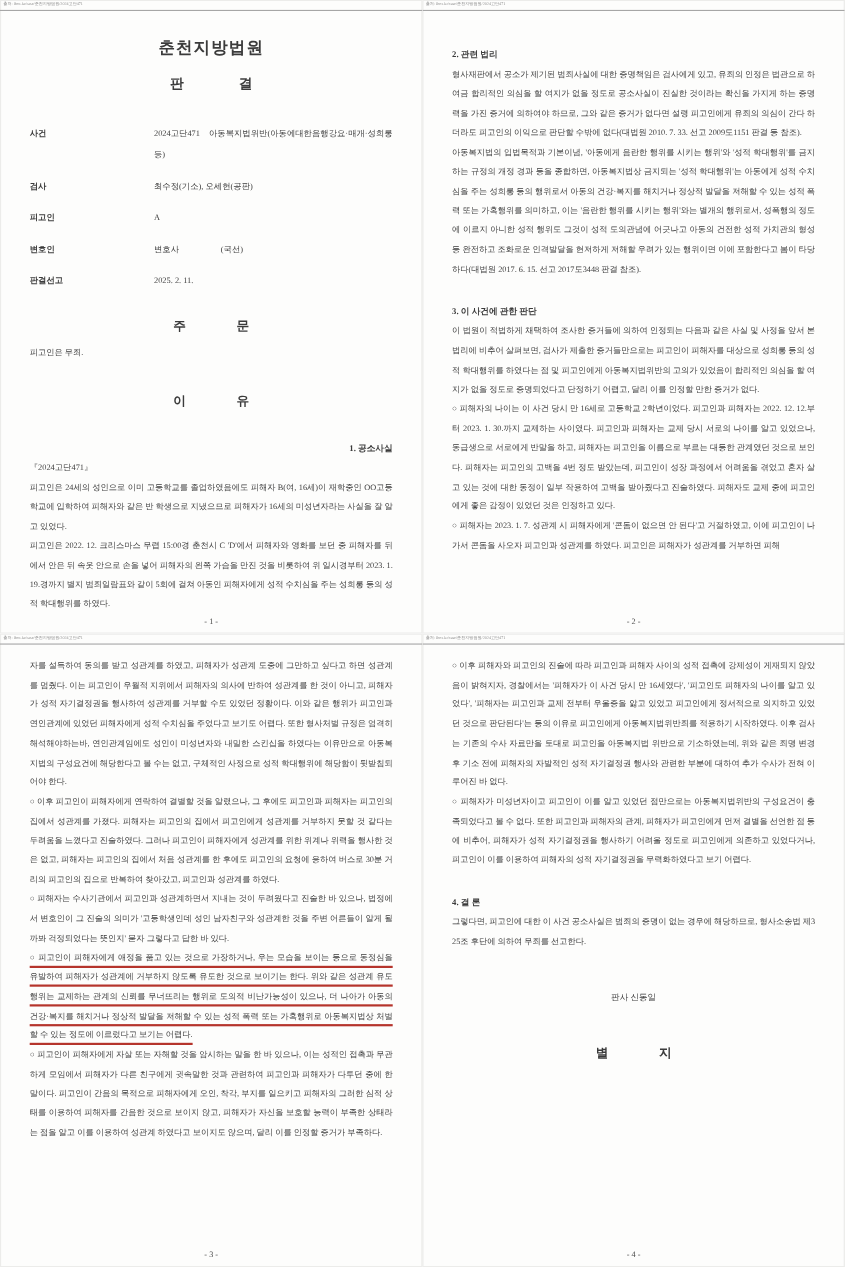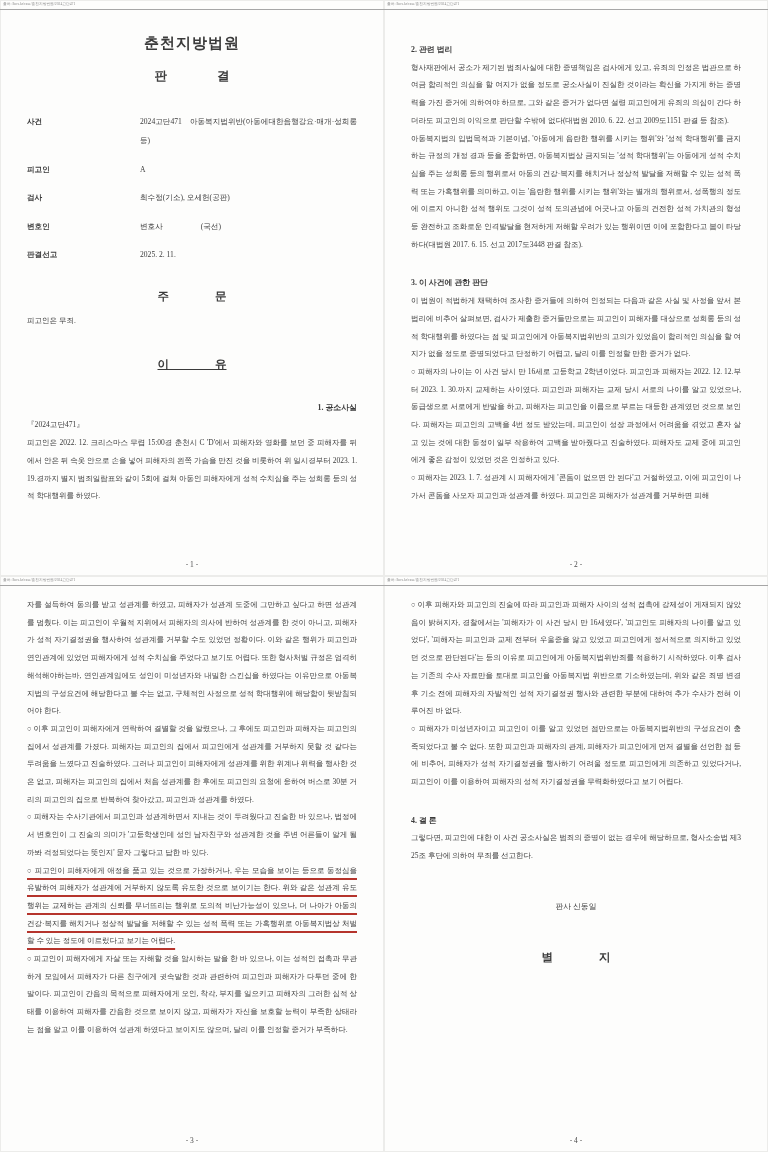--- a/index.html
+++ b/index.html
@@ -31,21 +31,21 @@
   }
   .content { position: relative; padding: 20px 27px 0 27px; }
   .court-title { text-align: center; font-weight: bold; font-size: 15px; letter-spacing: 1px; margin-top: 14px; }
   .doc-type   { text-align: center; font-weight: bold; font-size: 12.5px; white-space: pre; margin-top: 15px; }
   .fields { margin-top: 27px; }
   .field-row { display: flex; font-size: 7.6px; line-height: 19px; margin-bottom: 9.5px; }
   .field-label { width: 113px; flex-shrink: 0; font-weight: bold; }
   .field-value { flex: 1; white-space: pre-wrap; text-align: justify; word-break: break-all; }
   .section-title { text-align: center; font-weight: bold; font-size: 11.5px; white-space: pre; }
   .mt-jumun { margin-top: 25px; }
-  .mt-iyu   { margin-top: 27px; text-decoration: underline; }
+  .mt-iyu   { margin-top: 27px; }
   .body-text {
     font-size: 7.5px; line-height: 17.7px;
     text-align: justify; word-break: break-all;
     color: #3b3b3b;
   }
   .jumun-line { margin-top: 8px; }
   .sec-heading { font-weight: bold; font-size: 7.9px; line-height: 17.7px; margin-top: 21px; }
   .case-ref { font-size: 7.6px; line-height: 17.7px; }
   .first-gap { margin-top: 27px; text-align: right; }
   .u-red {
@@ -71,52 +71,53 @@
     <div class="top-rule"></div>
     <div class="content">
       <div class="court-title">춘천지방법원</div>
       <div class="doc-type">판    결</div>
       <div class="fields">
         <div class="field-row">
           <span class="field-label">사건</span>
           <span class="field-value">2024고단471 아동복지법위반(아동에대한음행강요·매개·성희롱 등)</span>
         </div>
         <div class="field-row">
+          <span class="field-label">검사</span>
+          <span class="field-value">최수정(기소), 오세헌(공판)</span>
+        </div>
+        <div class="field-row">
           <span class="field-label">피고인</span>
           <span class="field-value">A</span>
-        </div>
-        <div class="field-row">
-          <span class="field-label">검사</span>
-          <span class="field-value">최수정(기소), 오세헌(공판)</span>
         </div>
         <div class="field-row">
           <span class="field-label">변호인</span>
           <span class="field-value">변호사     (국선)</span>
         </div>
         <div class="field-row">
           <span class="field-label">판결선고</span>
           <span class="field-value">2025. 2. 11.</span>
         </div>
       </div>
       <div class="section-title mt-jumun">주    문</div>
       <div class="body-text jumun-line">피고인은 무죄.</div>
       <div class="section-title mt-iyu">이    유</div>
       <div class="sec-heading first-gap">1. 공소사실</div>
       <div class="case-ref">『2024고단471』</div>
+      <div class="body-text">피고인은 24세의 성인으로 이미 고등학교를 졸업하였음에도 피해자 B(여, 16세)이 재학중인 OO고등학교에 입학하여 피해자와 같은 반 학생으로 지냈으므로 피해자가 16세의 미성년자라는 사실을 잘 알고 있었다.</div>
       <div class="body-text">피고인은 2022. 12. 크리스마스 무렵 15:00경 춘천시 C 'D'에서 피해자와 영화를 보던 중 피해자를 뒤에서 안은 뒤 속옷 안으로 손을 넣어 피해자의 왼쪽 가슴을 만진 것을 비롯하여 위 일시경부터 2023. 1. 19.경까지 별지 범죄일람표와 같이 5회에 걸쳐 아동인 피해자에게 성적 수치심을 주는 성희롱 등의 성적 학대행위를 하였다.</div>
     </div>
     <div class="pageno">- 1 -</div>
   </div>
 
   <div class="page">
     <div class="src-line">출처: lbox.kr/case/춘천지방법원/2024고단471</div>
     <div class="top-rule"></div>
     <div class="content">
       <div class="sec-heading">2. 관련 법리</div>
-      <div class="body-text">형사재판에서 공소가 제기된 범죄사실에 대한 증명책임은 검사에게 있고, 유죄의 인정은 법관으로 하여금 합리적인 의심을 할 여지가 없을 정도로 공소사실이 진실한 것이라는 확신을 가지게 하는 증명력을 가진 증거에 의하여야 하므로, 그와 같은 증거가 없다면 설령 피고인에게 유죄의 의심이 간다 하더라도 피고인의 이익으로 판단할 수밖에 없다(대법원 2010. 6. 22. 선고 2009도1151 판결 등 참조).</div>
+      <div class="body-text">형사재판에서 공소가 제기된 범죄사실에 대한 증명책임은 검사에게 있고, 유죄의 인정은 법관으로 하여금 합리적인 의심을 할 여지가 없을 정도로 공소사실이 진실한 것이라는 확신을 가지게 하는 증명력을 가진 증거에 의하여야 하므로, 그와 같은 증거가 없다면 설령 피고인에게 유죄의 의심이 간다 하더라도 피고인의 이익으로 판단할 수밖에 없다(대법원 2010. 7. 33. 선고 2009도1151 판결 등 참조).</div>
       <div class="body-text">아동복지법의 입법목적과 기본이념, '아동에게 음란한 행위를 시키는 행위'와 '성적 학대행위'를 금지하는 규정의 개정 경과 등을 종합하면, 아동복지법상 금지되는 '성적 학대행위'는 아동에게 성적 수치심을 주는 성희롱 등의 행위로서 아동의 건강·복지를 해치거나 정상적 발달을 저해할 수 있는 성적 폭력 또는 가혹행위를 의미하고, 이는 '음란한 행위를 시키는 행위'와는 별개의 행위로서, 성폭행의 정도에 이르지 아니한 성적 행위도 그것이 성적 도의관념에 어긋나고 아동의 건전한 성적 가치관의 형성 등 완전하고 조화로운 인격발달을 현저하게 저해할 우려가 있는 행위이면 이에 포함한다고 봄이 타당하다(대법원 2017. 6. 15. 선고 2017도3448 판결 참조).</div>
       <div class="sec-heading">3. 이 사건에 관한 판단</div>
       <div class="body-text">이 법원이 적법하게 채택하여 조사한 증거들에 의하여 인정되는 다음과 같은 사실 및 사정을 앞서 본 법리에 비추어 살펴보면, 검사가 제출한 증거들만으로는 피고인이 피해자를 대상으로 성희롱 등의 성적 학대행위를 하였다는 점 및 피고인에게 아동복지법위반의 고의가 있었음이 합리적인 의심을 할 여지가 없을 정도로 증명되었다고 단정하기 어렵고, 달리 이를 인정할 만한 증거가 없다.</div>
       <div class="body-text">○ 피해자의 나이는 이 사건 당시 만 16세로 고등학교 2학년이었다. 피고인과 피해자는 2022. 12. 12.부터 2023. 1. 30.까지 교제하는 사이였다. 피고인과 피해자는 교제 당시 서로의 나이를 알고 있었으나, 동급생으로 서로에게 반말을 하고, 피해자는 피고인을 이름으로 부르는 대등한 관계였던 것으로 보인다. 피해자는 피고인의 고백을 4번 정도 받았는데, 피고인이 성장 과정에서 어려움을 겪었고 혼자 살고 있는 것에 대한 동정이 일부 작용하여 고백을 받아줬다고 진술하였다. 피해자도 교제 중에 피고인에게 좋은 감정이 있었던 것은 인정하고 있다.</div>
       <div class="body-text">○ 피해자는 2023. 1. 7. 성관계 시 피해자에게 '콘돔이 없으면 안 된다'고 거절하였고, 이에 피고인이 나가서 콘돔을 사오자 피고인과 성관계를 하였다. 피고인은 피해자가 성관계를 거부하면 피해</div>
     </div>
     <div class="pageno">- 2 -</div>
   </div>
 
   <div class="page">

